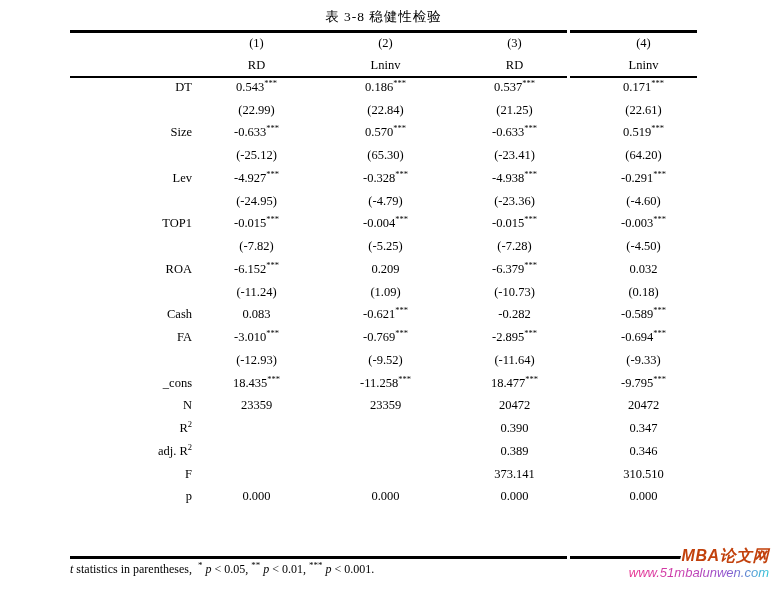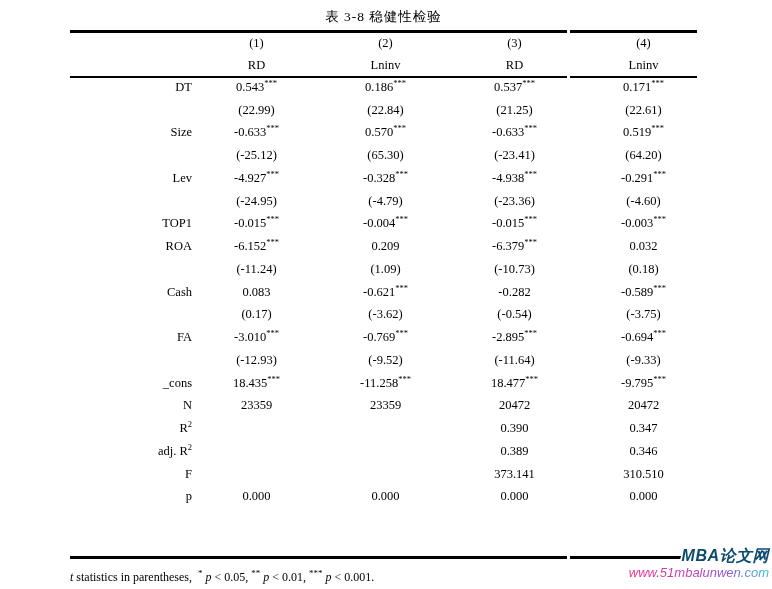--- a/index.html
+++ b/index.html
@@ -22,29 +22,29 @@
     position:absolute;left:70px;top:32px;width:627px;
     border-collapse:collapse;table-layout:fixed;font-size:12.5px;
   }
   .tbl td{padding:0;vertical-align:middle;overflow:visible;white-space:nowrap;}
   .tbl thead td{height:22px;}
   .tbl tbody td{height:22.76px;}
   .tbl td.lbl{text-align:right;padding-left:12px;width:110px;}
   .tbl td.val{text-align:center;width:129px;}
   sup{font-size:8.5px;line-height:0;}
   .footnote{
-    position:absolute;left:70px;top:562px;font-size:12px;white-space:nowrap;margin-top:8px;
+    position:absolute;left:70px;top:562px;font-size:12px;white-space:nowrap;
   }
   .footnote sup{font-size:9px;}
   .watermark{
     position:absolute;right:3px;top:547px;text-align:right;
     font-family:"Liberation Sans","DejaVu Sans",sans-serif;
   }
   .wm-brand{
-    font-size:16px;font-weight:bold;font-style:italic;color:#0c4a6e;
+    font-size:16px;font-weight:bold;font-style:italic;color:#c2410c;
     letter-spacing:.5px;line-height:18px;
     text-shadow:-1.5px -1.5px 0 #fff,1.5px -1.5px 0 #fff,-1.5px 1.5px 0 #fff,1.5px 1.5px 0 #fff,0 -1.5px 0 #fff,0 1.5px 0 #fff,-1.5px 0 0 #fff,1.5px 0 0 #fff;
   }
   .wm-url{font-size:13px;font-style:italic;line-height:15px;color:#d6379e;}
   @supports ((-webkit-background-clip:text) or (background-clip:text)){
     .wm-url{
       background:linear-gradient(90deg,#e9318f 0%,#c13fb4 45%,#8d52cf 70%,#29c5d6 100%);
       -webkit-background-clip:text;background-clip:text;color:transparent;
     }
   }
@@ -121,20 +121,27 @@
           <td class="val">(-4.60)</td>
         </tr>
         <tr>
           <td class="lbl">TOP1</td>
           <td class="val">-0.015<sup>***</sup></td>
           <td class="val">-0.004<sup>***</sup></td>
           <td class="val">-0.015<sup>***</sup></td>
           <td class="val">-0.003<sup>***</sup></td>
         </tr>
         <tr>
+          <td class="lbl"></td>
+          <td class="val">(-7.82)</td>
+          <td class="val">(-5.25)</td>
+          <td class="val">(-7.28)</td>
+          <td class="val">(-4.50)</td>
+        </tr>
+        <tr>
           <td class="lbl">ROA</td>
           <td class="val">-6.152<sup>***</sup></td>
           <td class="val">0.209</td>
           <td class="val">-6.379<sup>***</sup></td>
           <td class="val">0.032</td>
         </tr>
         <tr>
           <td class="lbl"></td>
           <td class="val">(-11.24)</td>
           <td class="val">(1.09)</td>
@@ -142,27 +149,20 @@
           <td class="val">(0.18)</td>
         </tr>
         <tr>
           <td class="lbl">Cash</td>
           <td class="val">0.083</td>
           <td class="val">-0.621<sup>***</sup></td>
           <td class="val">-0.282</td>
           <td class="val">-0.589<sup>***</sup></td>
         </tr>
         <tr>
-          <td class="lbl"></td>
-          <td class="val">(0.17)</td>
-          <td class="val">(-3.62)</td>
-          <td class="val">(-0.54)</td>
-          <td class="val">(-3.75)</td>
-        </tr>
-        <tr>
           <td class="lbl">FA</td>
           <td class="val">-3.010<sup>***</sup></td>
           <td class="val">-0.769<sup>***</sup></td>
           <td class="val">-2.895<sup>***</sup></td>
           <td class="val">-0.694<sup>***</sup></td>
         </tr>
         <tr>
           <td class="lbl"></td>
           <td class="val">(-12.93)</td>
           <td class="val">(-9.52)</td>

